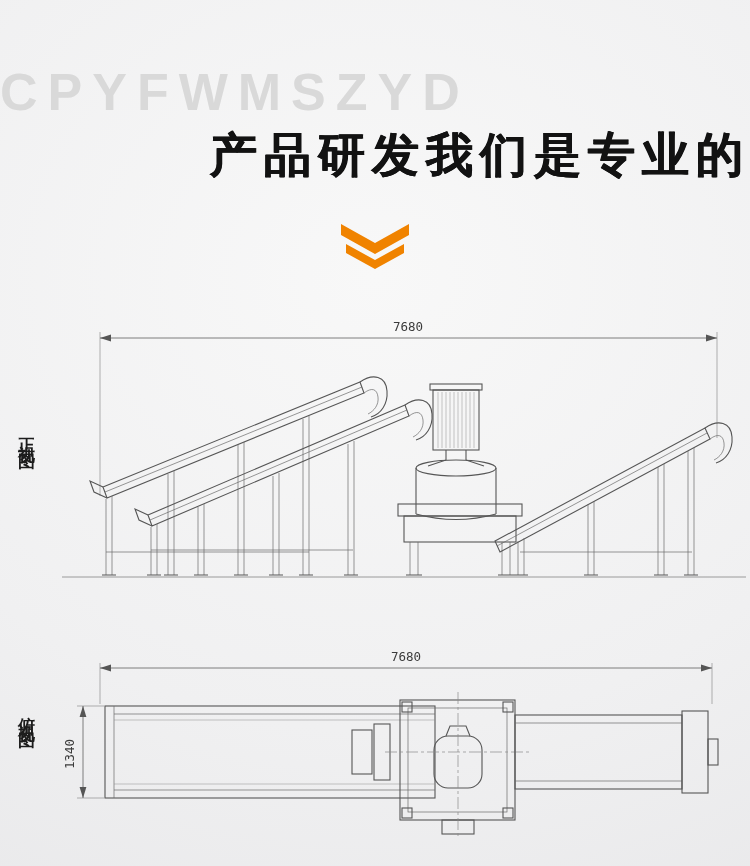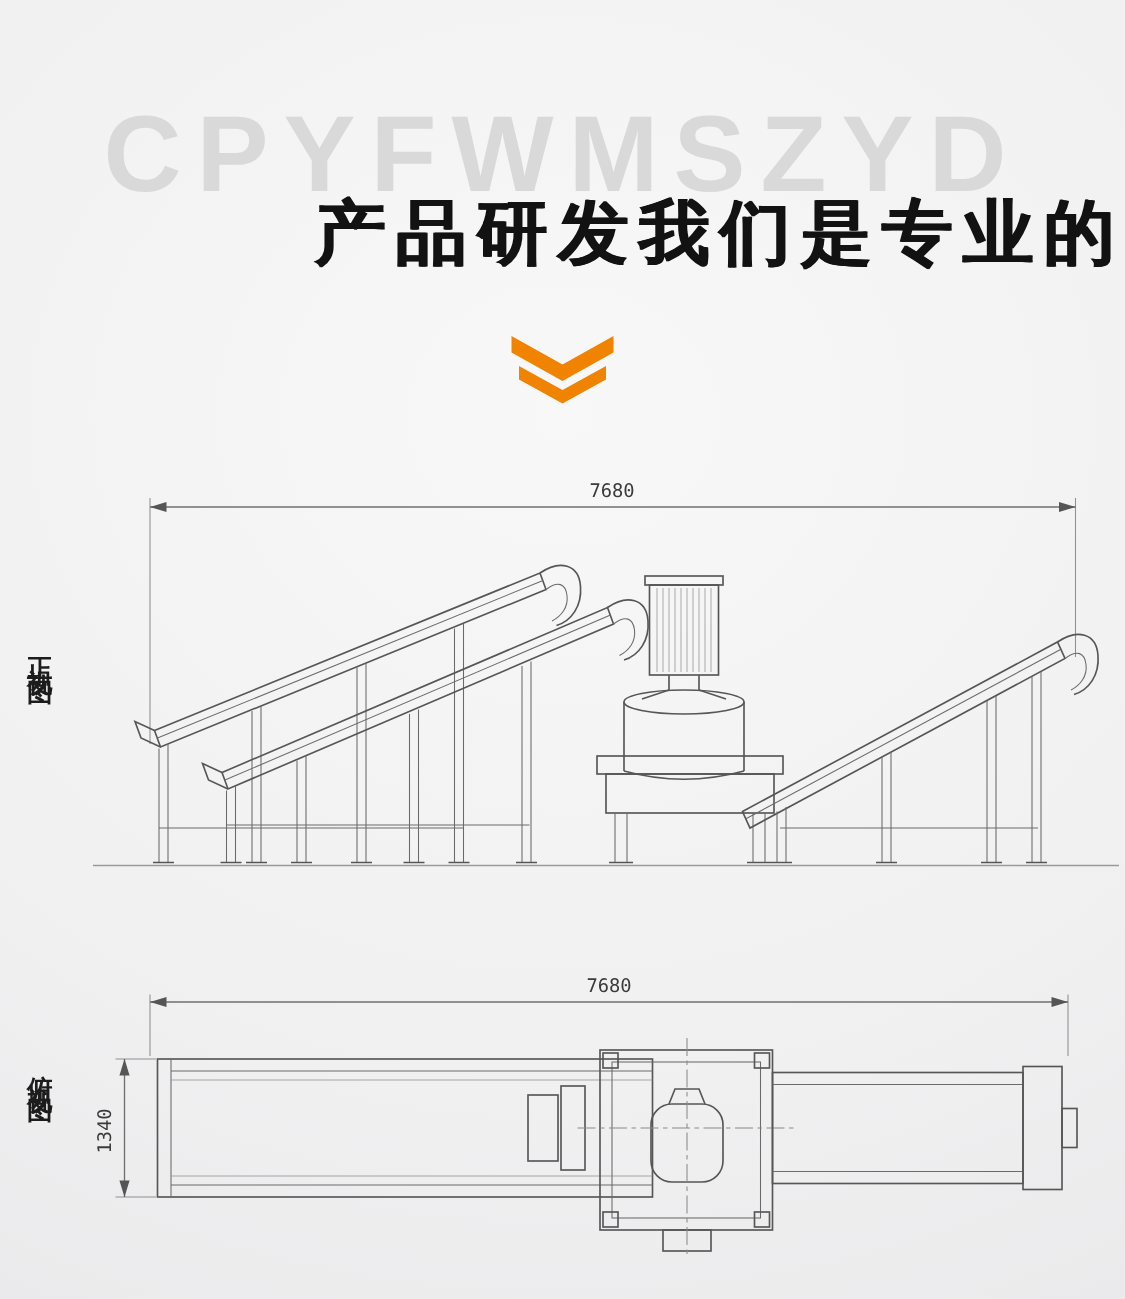--- a/index.html
+++ b/index.html
@@ -4,21 +4,21 @@
 <style>
   html,body{margin:0;padding:0;}
   .page{
     position:relative; width:750px; height:866px; overflow:hidden;
     background: radial-gradient(130% 95% at 50% 32%, #f8f8f8 0%, #f0f0f1 55%, #e6e6e8 100%);
     font-family:"Liberation Sans", sans-serif;
   }
   
   .watermark{
     position:absolute; top:62px; left:0; width:100%;
-    text-align:center; font-size:72px; font-weight:bold;
+    font-size:52px; font-weight:bold;
     letter-spacing:10px; color:#d9d9d9; white-space:nowrap; user-select:none;
   }
   .title{
     position:absolute; top:124px; left:0; width:100%; margin:0;
     text-align:right; font-size:47px; font-weight:bold; letter-spacing:7px;
     color:#121212; text-shadow:0.6px 0 0 #121212, -0.6px 0 0 #121212;
   }
   .chevron{ position:absolute; top:222px; left:50%; transform:translateX(-50%); }
   
   .view-label{

